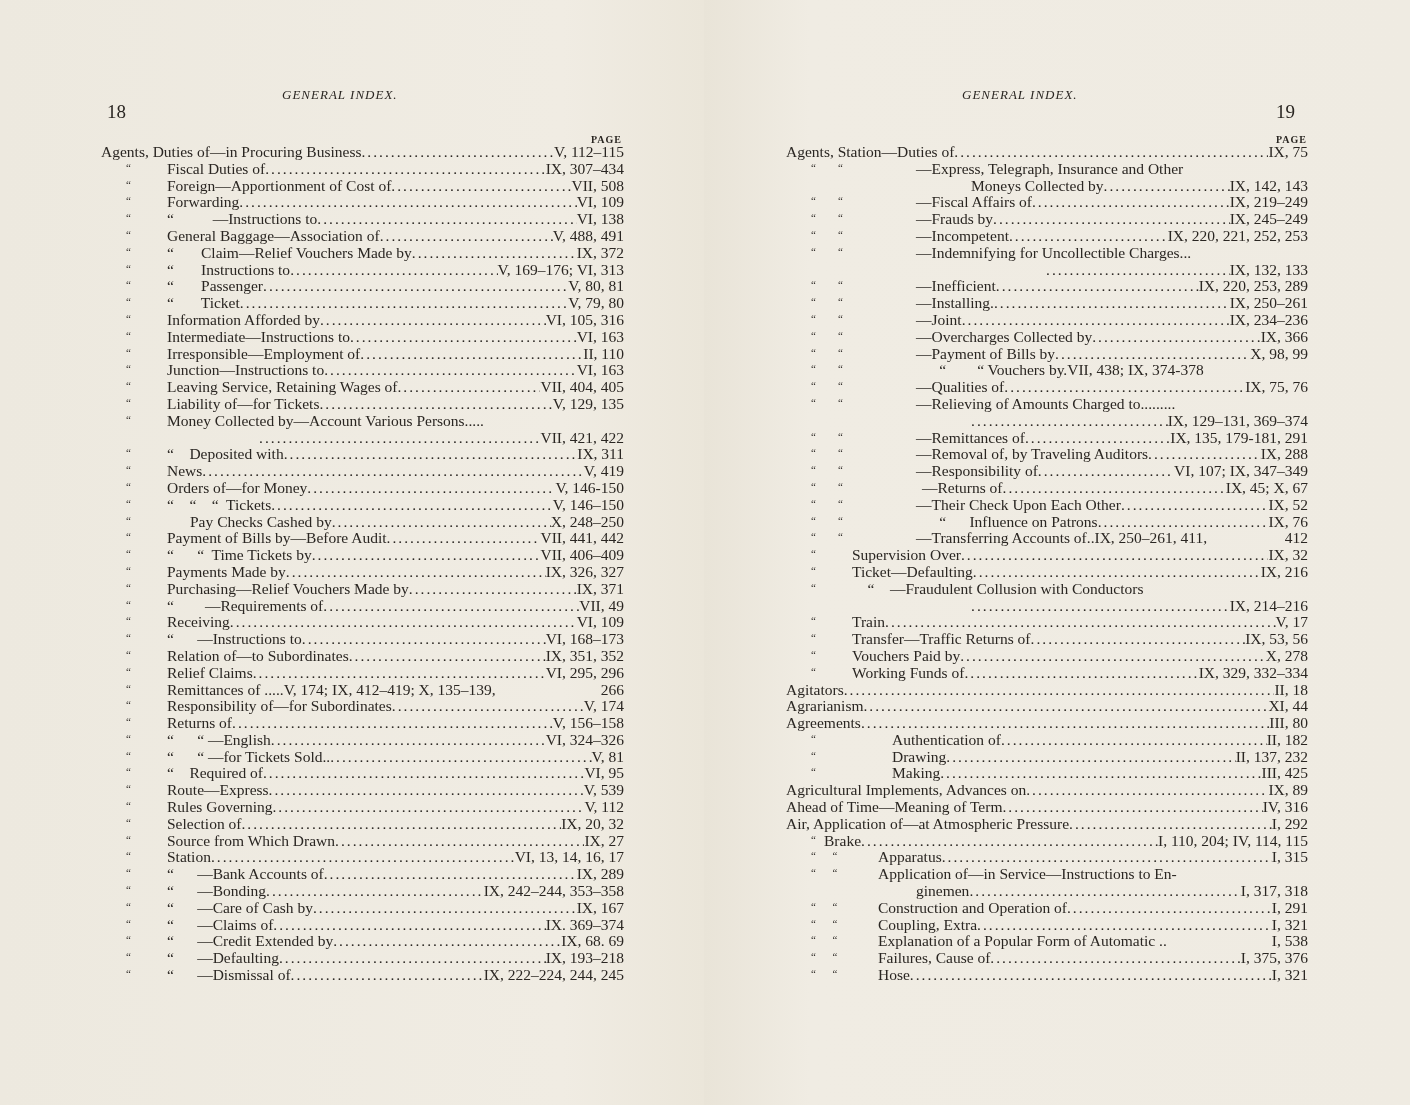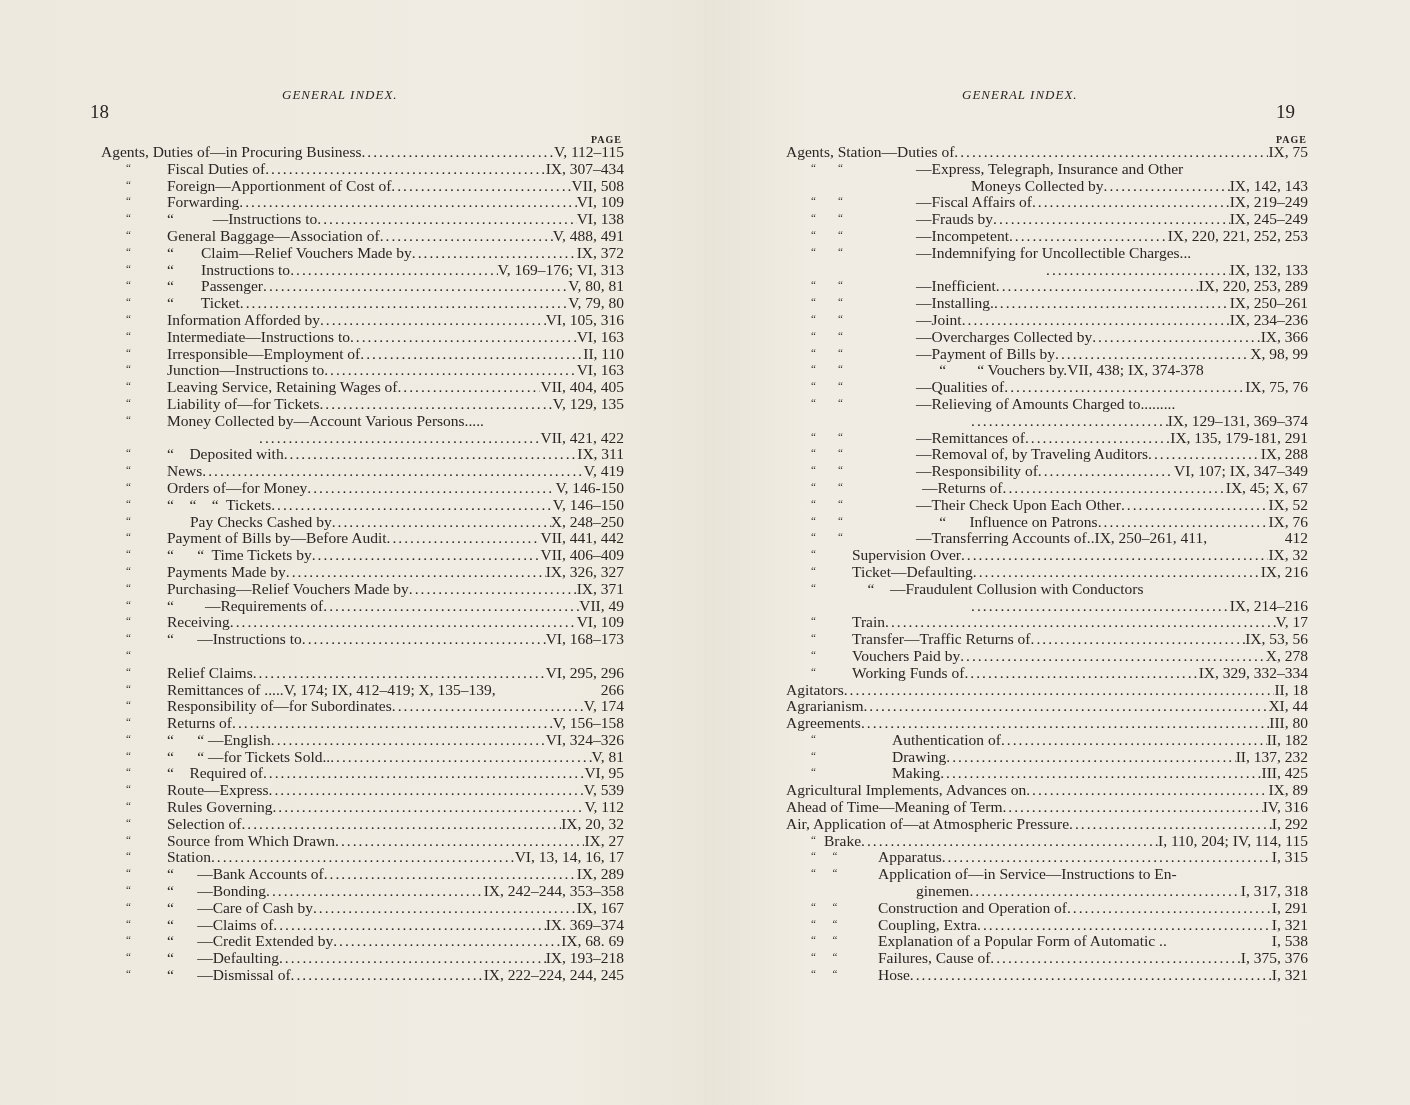--- a/index.html
+++ b/index.html
@@ -26,21 +26,21 @@
   .label { white-space: nowrap; background: transparent; }
   .leader { flex: 1; overflow: hidden; white-space: nowrap; letter-spacing: 2px; }
   .leader::after { content: "............................................................................................................................................"; }
   .ref { white-space: nowrap; }
 </style>
 </head>
 <body>
 
 <div class="spread">
   <div class="page left">
-    <div class="pagenum" style="left:90px;text-align:right;">18</div>
+    <div class="pagenum" style="left:107px;text-align:right;">18</div>
     <div class="running" style="left:282px;">GENERAL INDEX.</div>
     <div class="pagelabel" style="left:591px; top:134px;">PAGE</div>
     <div class="entries" id="left-entries" style="left:101px; top:144px; width:523px;">
         <div class="row">
           <div class="text" style="left: 0px;">
             <span class="label" style="white-space: pre;">Agents, Duties of—in Procuring Business</span>
             <span class="leader"></span>
             <span class="ref">V, 112–115</span>
           </div>
         </div>
@@ -269,20 +269,25 @@
         <div class="row">
           <span class="ditto" style="left: 25px; white-space: pre;">“</span>
           <div class="text" style="left: 66px;">
             <span class="label" style="white-space: pre;">“      —Instructions to</span>
             <span class="leader"></span>
             <span class="ref">VI, 168–173</span>
           </div>
         </div>
         <div class="row">
           <span class="ditto" style="left: 25px; white-space: pre;">“</span>
+          <div class="text" style="left: 66px;">
+            <span class="label" style="white-space: pre;">Relation of—to Subordinates</span>
+            <span class="leader"></span>
+            <span class="ref">IX, 351, 352</span>
+          </div>
         </div>
         <div class="row">
           <span class="ditto" style="left: 25px; white-space: pre;">“</span>
           <div class="text" style="left: 66px; justify-content: space-between;">
             <span class="label" style="white-space: pre;">Relief Claims</span>
             <span class="leader"></span>
             <span class="ref">VI, 295, 296</span>
           </div>
         </div>
         <div class="row noleader">

